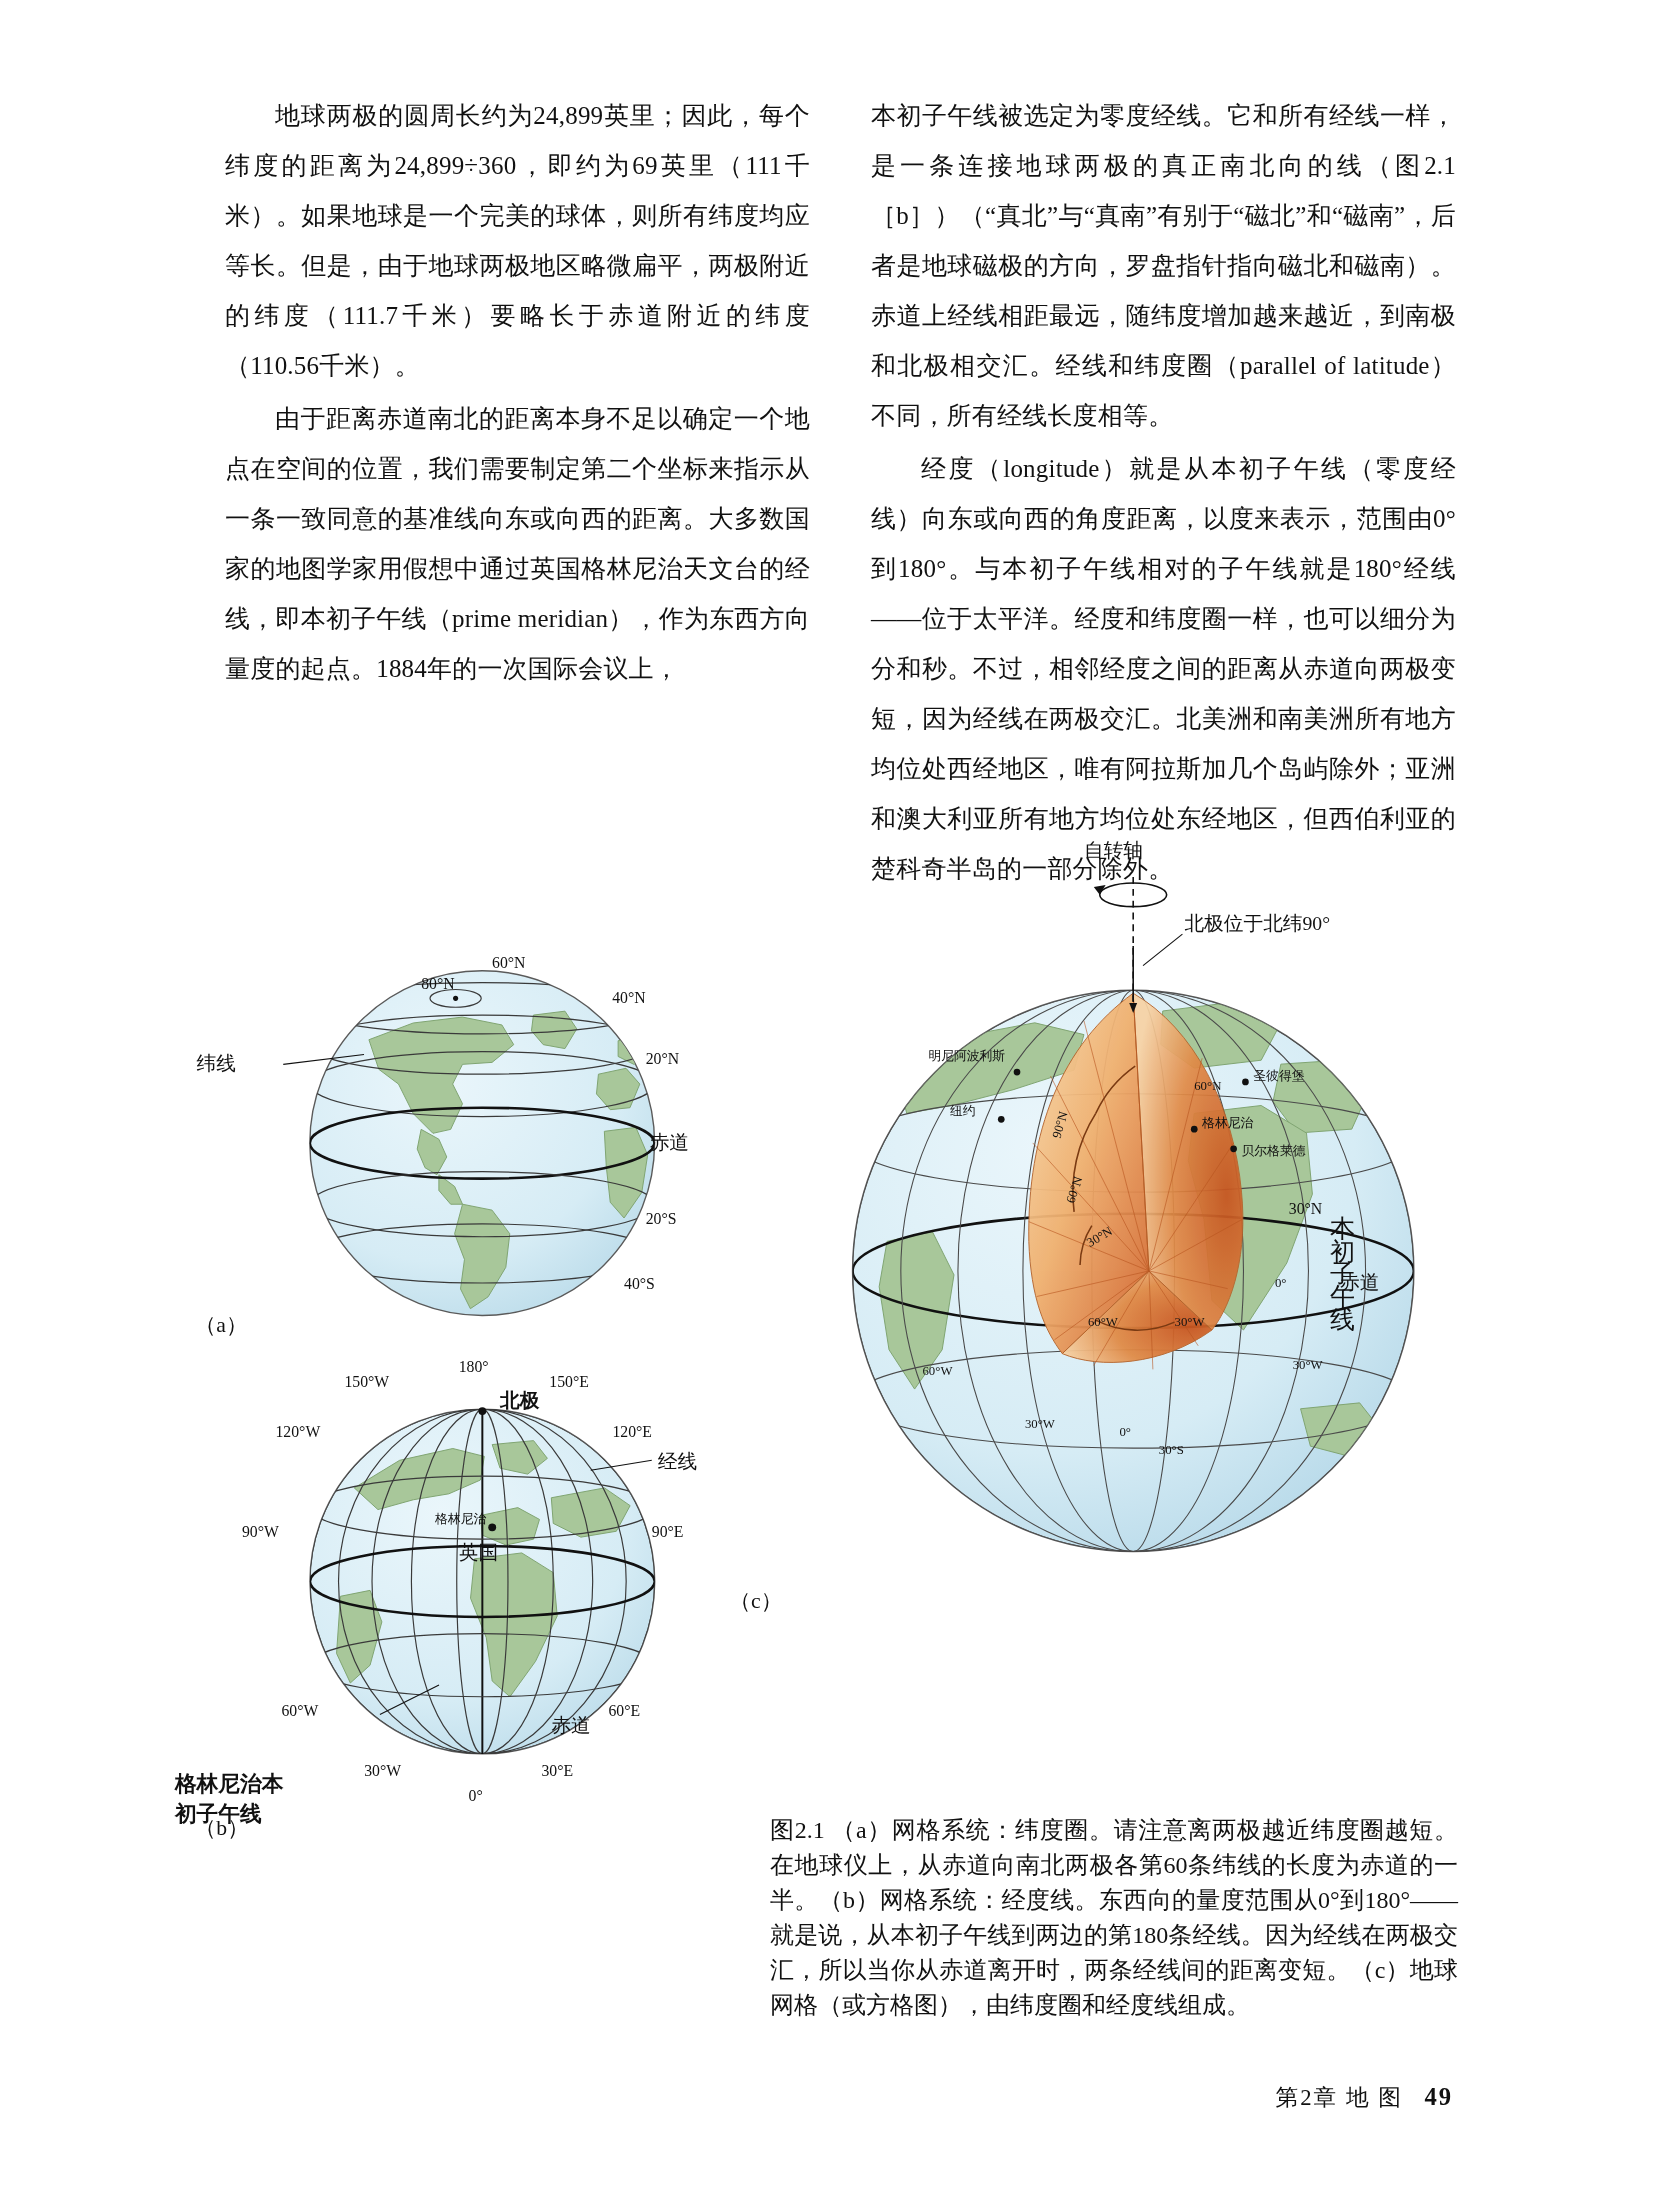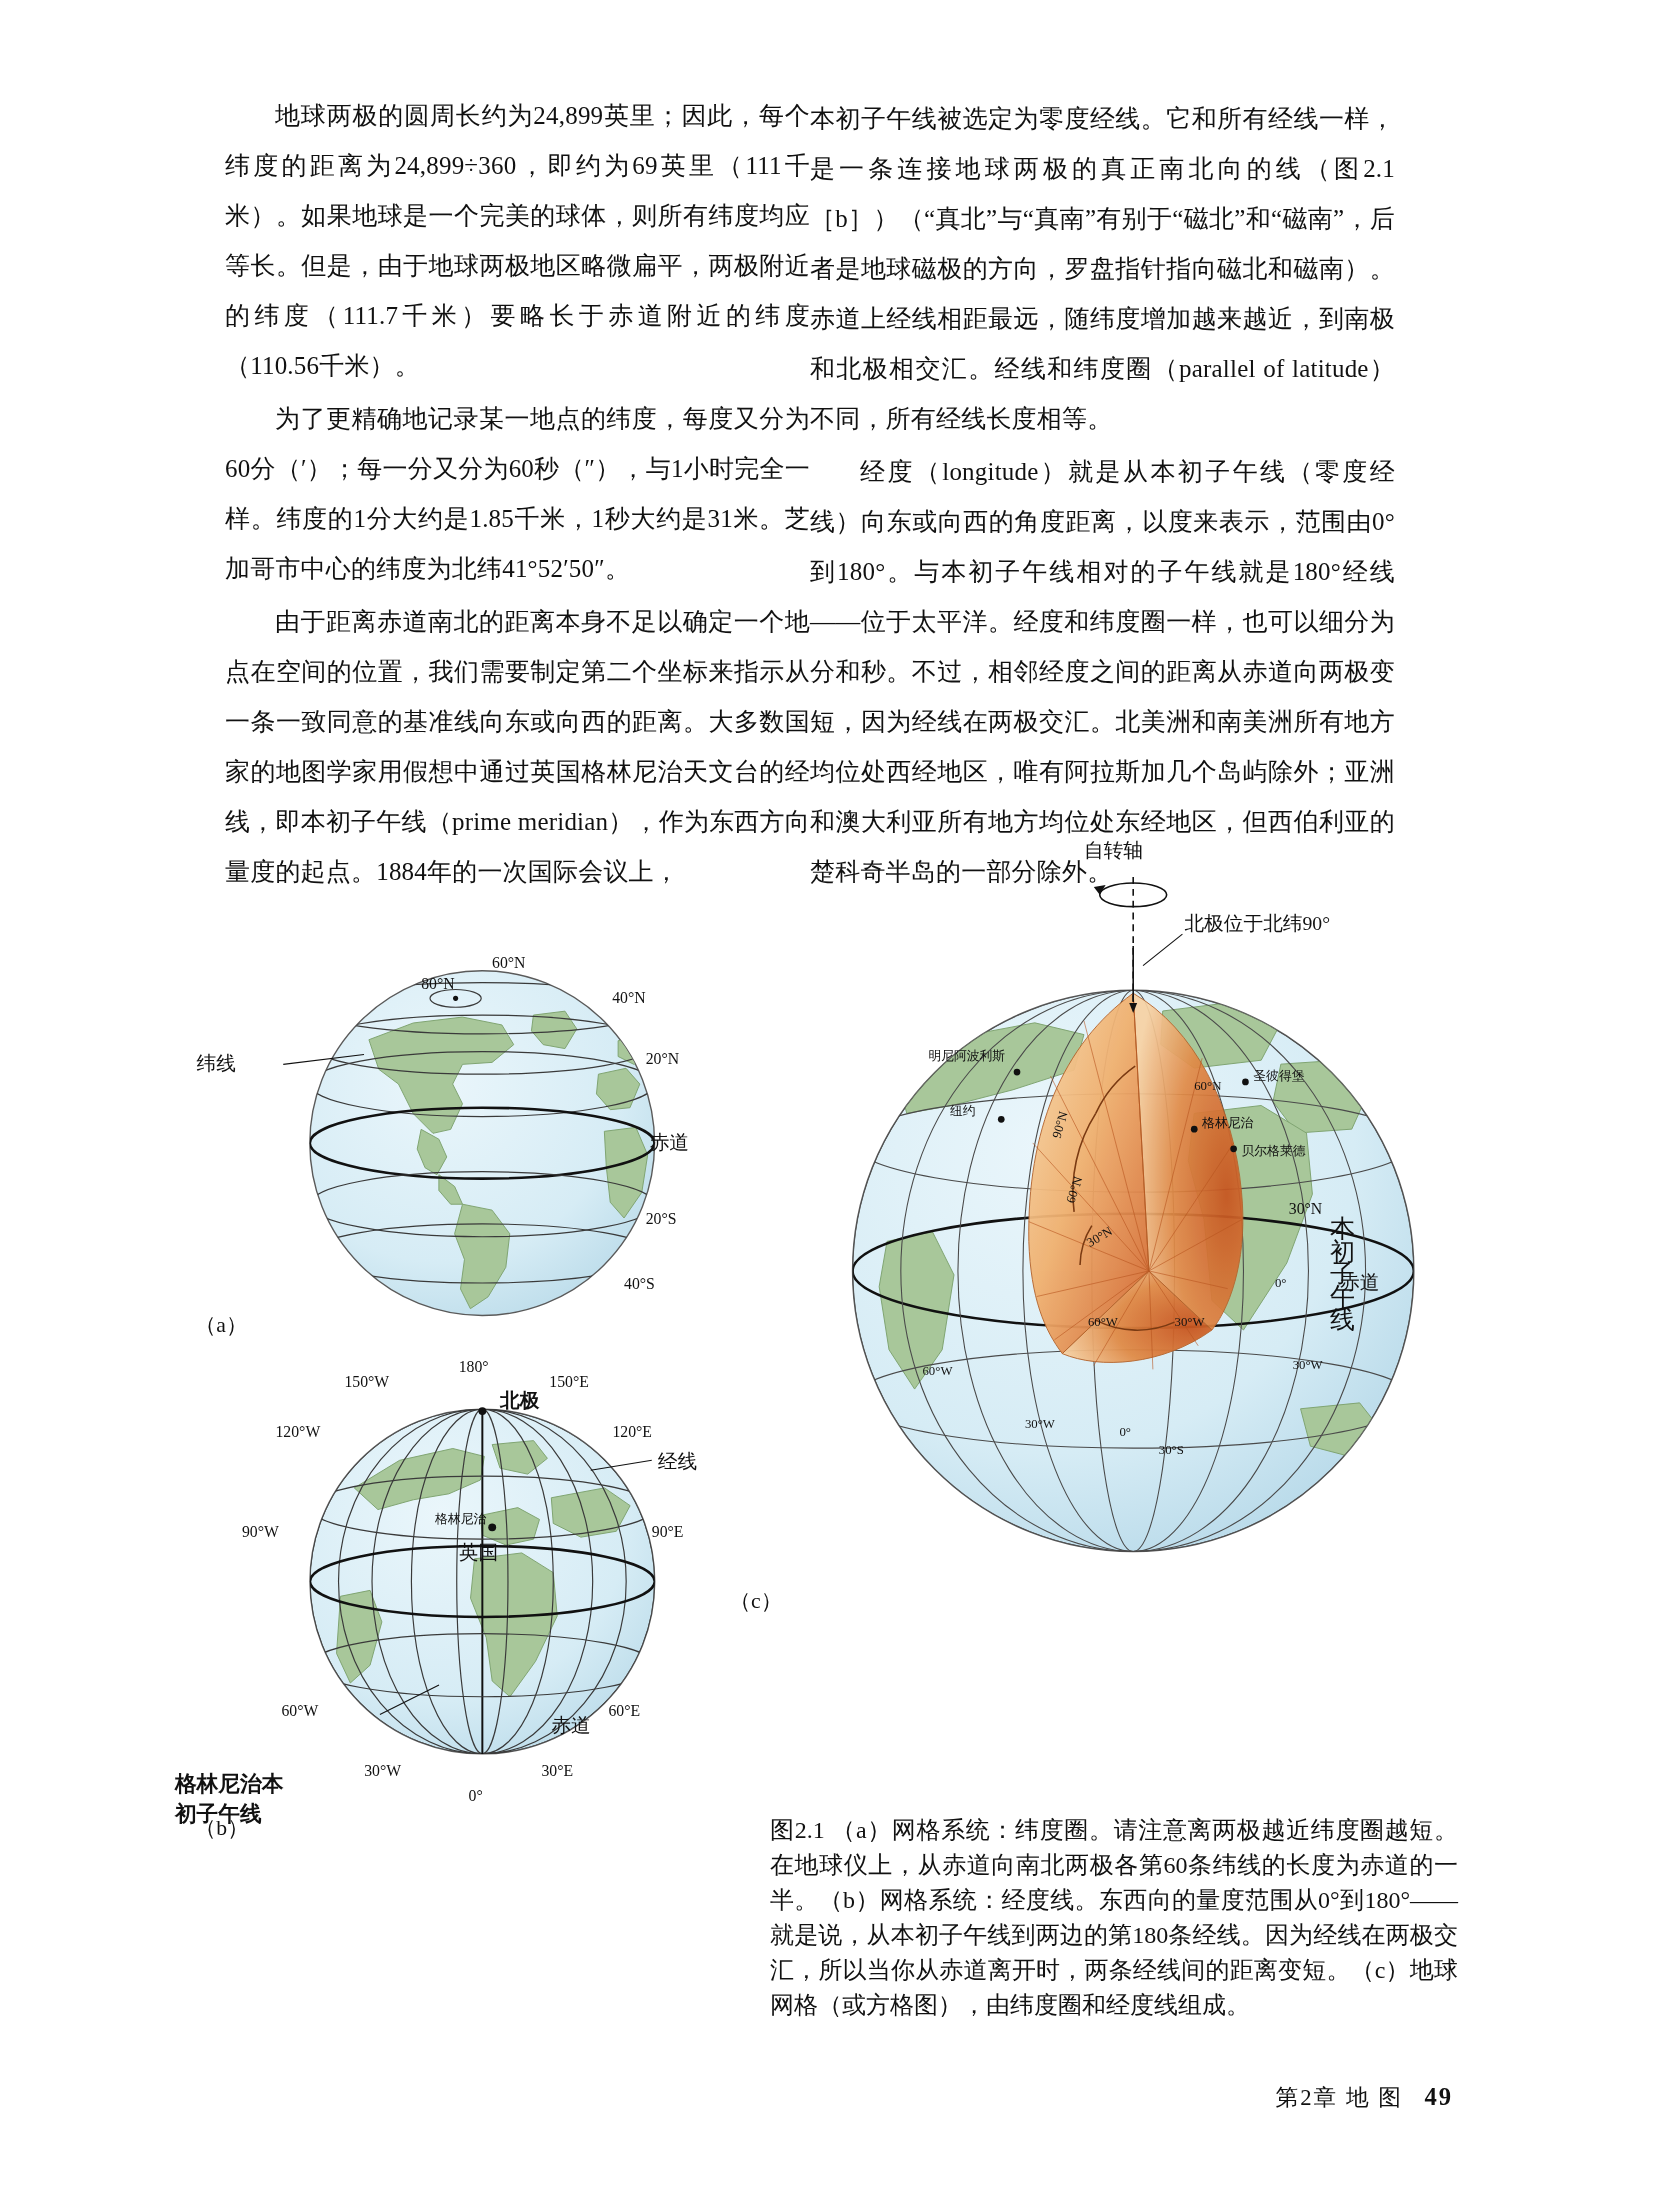--- a/index.html
+++ b/index.html
@@ -19,21 +19,21 @@
     position: absolute;
     inset: 0;
   }
   
   .columns {
     position: absolute;
     left: 225px;
     top: 91px;
     width: 1231px;
     display: flex;
-    align-items: flex-end;
+    gap: 61px;
   }
   .col {
     width: 585px;
   }
   .col p {
     margin: 0 0 3px 0;
     font-size: 25px;
     line-height: 50px;
     text-align: justify;
     text-justify: inter-ideograph;
@@ -96,21 +96,20 @@
   .lbl-bold { font-weight: bold; }
 </style>
 </head>
 <body>
 
 <div class="page">
 
   <div class="columns">
     <div class="col">
       <p>地球两极的圆周长约为24,899英里；因此，每个纬度的距离为24,899÷360，即约为69英里（111千米）。如果地球是一个完美的球体，则所有纬度均应等长。但是，由于地球两极地区略微扁平，两极附近的纬度（111.7千米）要略长于赤道附近的纬度（110.56千米）。</p>
-      <p>为了更精确地记录某一地点的纬度，每度又分为60分（′）；每一分又分为60秒（″），与1小时完全一样。纬度的1分大约是1.85千米，1秒大约是31米。芝加哥市中心的纬度为北纬41°52′50″。</p>
       <p>由于距离赤道南北的距离本身不足以确定一个地点在空间的位置，我们需要制定第二个坐标来指示从一条一致同意的基准线向东或向西的距离。大多数国家的地图学家用假想中通过英国格林尼治天文台的经线，即本初子午线（prime meridian），作为东西方向量度的起点。1884年的一次国际会议上，</p>
     </div>
     <div class="col">
       <p class="noindent">本初子午线被选定为零度经线。它和所有经线一样，是一条连接地球两极的真正南北向的线（图2.1［b］）（“真北”与“真南”有别于“磁北”和“磁南”，后者是地球磁极的方向，罗盘指针指向磁北和磁南）。赤道上经线相距最远，随纬度增加越来越近，到南极和北极相交汇。经线和纬度圈（parallel of latitude）不同，所有经线长度相等。</p>
       <p>经度（longitude）就是从本初子午线（零度经线）向东或向西的角度距离，以度来表示，范围由0°到180°。与本初子午线相对的子午线就是180°经线——位于太平洋。经度和纬度圈一样，也可以细分为分和秒。不过，相邻经度之间的距离从赤道向两极变短，因为经线在两极交汇。北美洲和南美洲所有地方均位处西经地区，唯有阿拉斯加几个岛屿除外；亚洲和澳大利亚所有地方均位处东经地区，但西伯利亚的楚科奇半岛的一部分除外。</p>
     </div>
   </div>
 
   <div class="figures">
 

